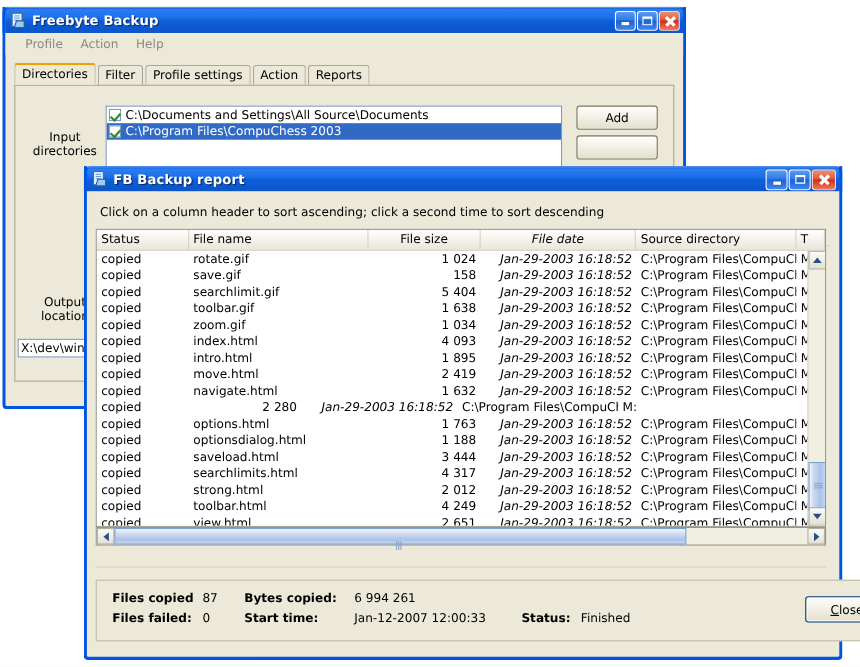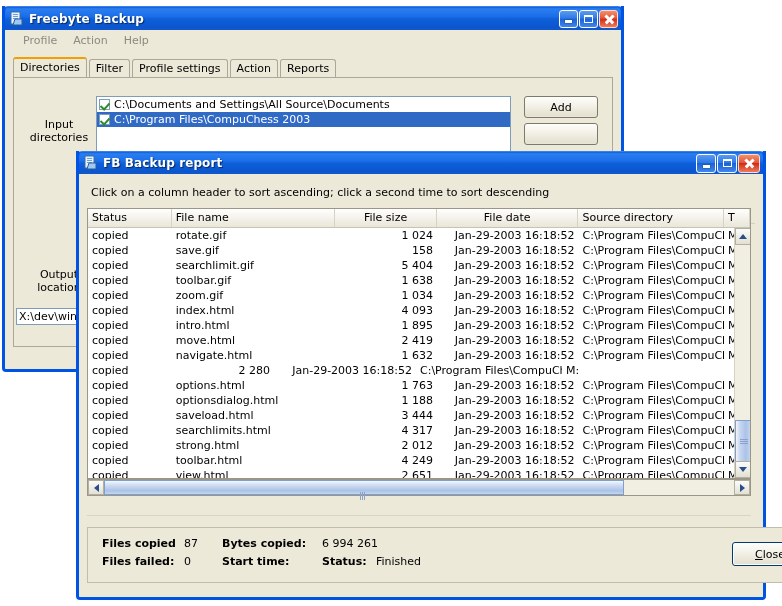--- a/index.html
+++ b/index.html
@@ -234,21 +234,21 @@
     padding: 1px 4px 0 4px;
     white-space: nowrap; overflow: hidden;
     line-height: 13px;
   }
   .tcell.r { text-align: right; }
 
   
   .c-status { width: 84px; }
   .c-name   { width: 164px; }
   .c-size   { width: 102px; }
-  .c-date   { width: 142px; }
+  .c-date   { width: 142px; font-style: italic; }
   .c-src    { width: 146px; }
   .c-tgt    { width: 26px; }
 
   
   .vscroll {
     position: absolute; right: 0; top: 0; bottom: 0;
     width: 16px;
     background: #f1efe2;
     border-left: 1px solid #d6d2c4;
     box-sizing: border-box;
@@ -630,20 +630,21 @@
         <div class="sum-row">
           <span class="sk w1">Files copied</span>
           <span class="sv w2">87</span>
           <span class="sk w3">Bytes copied:</span>
           <span class="sv w4">6 994 261</span>
         </div>
         <div class="sum-row">
           <span class="sk w1">Files failed:</span>
           <span class="sv w2">0</span>
           <span class="sk w3">Start time:</span>
+          <span class="sv w4">Jan-12-2007 12:00:33</span>
           <span class="sk w5">Status:</span>
           <span class="sv">Finished</span>
         </div>
       </div>
 
       <div class="btn" id="close-button">
         <span class="lbl"><span class="acc">C</span><span>lose</span></span>
       </div>
     </div>
   </div>

